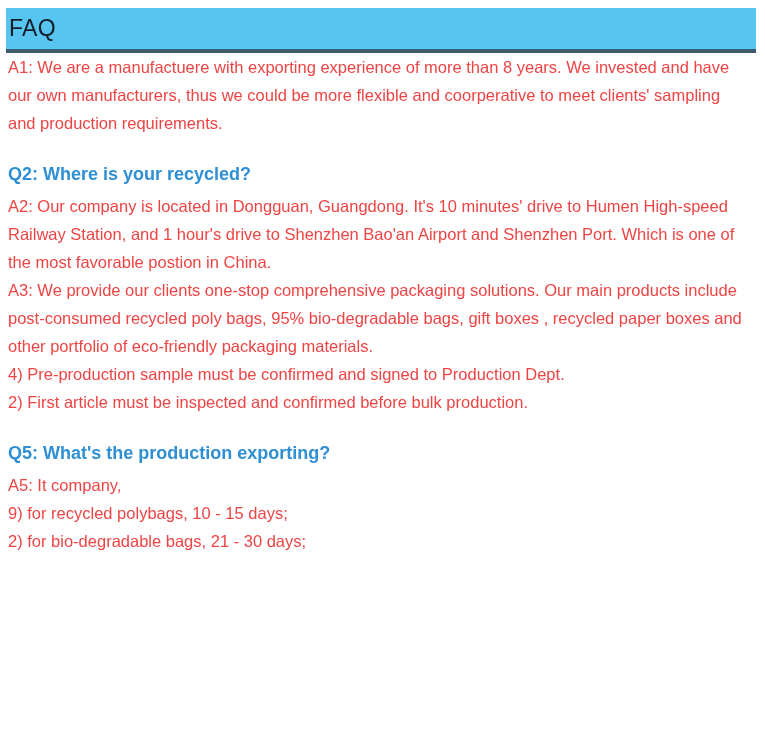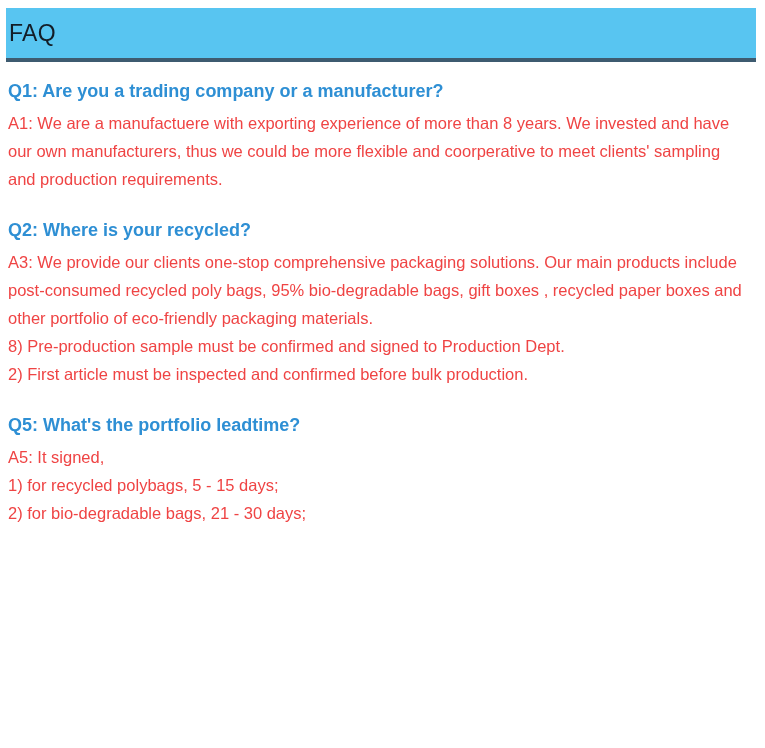--- a/index.html
+++ b/index.html
@@ -6,21 +6,21 @@
     margin: 0;
     padding: 0;
     background: #ffffff;
     width: 765px;
     height: 748px;
     overflow: hidden;
     font-family: "Liberation Sans", sans-serif;
   }
   .title-bar {
     margin: 8px 9px 0 6px;
-    height: 54px;
+    height: 45px;
     background: #58c5f1;
     border-bottom: 4px solid #3e5b70;
     display: flex;
     align-items: center;
     box-sizing: border-box;
   }
   .title-bar .title-text {
     font-size: 23px;
     color: #131d27;
     padding-left: 3px;
@@ -51,46 +51,48 @@
 </head>
 <body>
 
 <div class="title-bar">
   <span class="title-text">FAQ</span>
 </div>
 
 <div class="content">
 
   <div class="faq-item">
-    <div class="question">Q1: Are you a trading company or a manufacturer?</div>
     <div class="answer">
       <p>A1: We are a manufactuere with exporting experience of more than 8 years. We invested and have our own manufacturers, thus we could be more flexible and coorperative to meet clients' sampling and production requirements.</p>
     </div>
   </div>
 
   <div class="faq-item">
     <div class="question">Q2: Where is your recycled?</div>
+    <div class="answer">
+      <p>A2: Our company is located in Dongguan, Guangdong. It's 10 minutes' drive to Humen High-speed Railway Station, and 1 hour's drive to Shenzhen Bao'an Airport and Shenzhen Port. Which is one of the most favorable postion in China.</p>
+    </div>
   </div>
 
   <div class="faq-item">
     <div class="answer">
       <p>A3: We provide our clients one-stop comprehensive packaging solutions. Our main products include post-consumed recycled poly bags, 95% bio-degradable bags, gift boxes , recycled paper boxes and other portfolio of eco-friendly packaging materials.</p>
     </div>
   </div>
 
   <div class="faq-item">
     <div class="answer">
-      <p>8) Pre-production sample must be confirmed and signed to Production Dept.</p>
+      <p>4) Pre-production sample must be confirmed and signed to Production Dept.</p>
       <p>2) First article must be inspected and confirmed before bulk production.</p>
     </div>
   </div>
 
   <div class="faq-item">
-    <div class="question">Q5: What's the portfolio leadtime?</div>
+    <div class="question">Q5: What's the production exporting?</div>
     <div class="answer">
-      <p>A5: It signed,</p>
-      <p>1) for recycled polybags, 5 - 15 days;</p>
+      <p>A5: It company,</p>
+      <p>9) for recycled polybags, 10 - 15 days;</p>
       <p>2) for bio-degradable bags, 21 - 30 days;</p>
 
     </div>
   </div>
 
 </div>
 
 </body></html>

